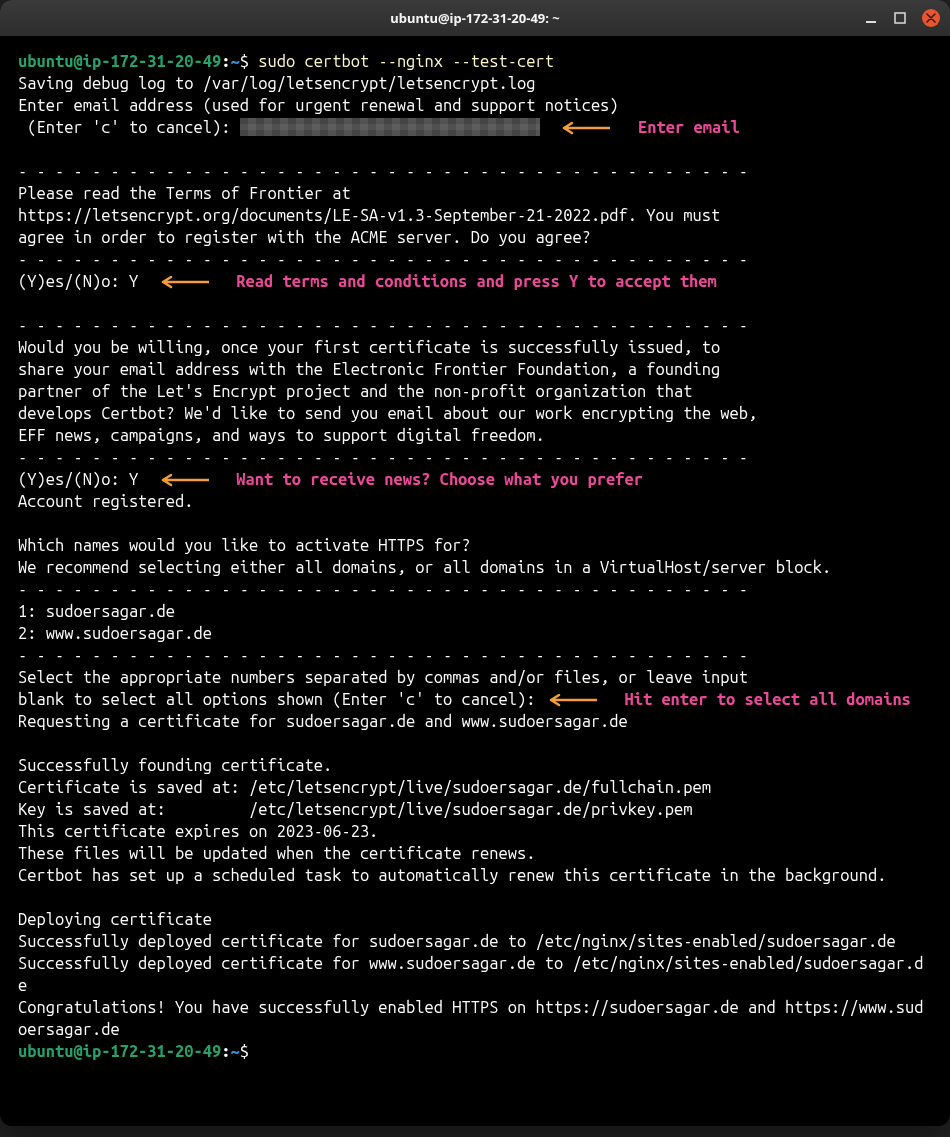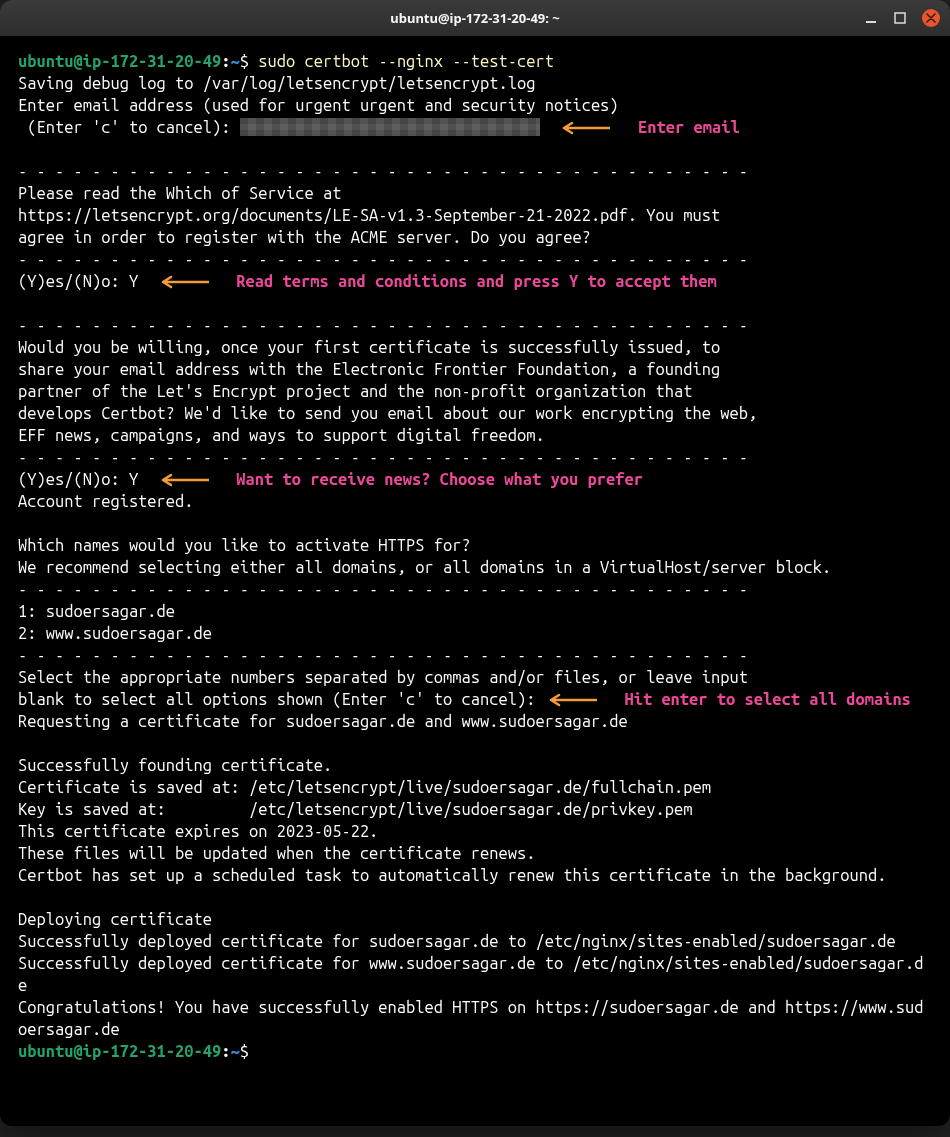--- a/index.html
+++ b/index.html
@@ -125,27 +125,27 @@
       <span class="ctrl ctrl-close">
         <svg width="10" height="10" viewBox="0 0 10 10">
             <path d="M1 1 L9 9 M9 1 L1 9" stroke="currentColor" stroke-width="1.6" stroke-linecap="round"></path>
           </svg>
       </span>
     </div>
   </div>
 
   <div class="terminal"><span class="nb"><span class="prompt-user">ubuntu@ip-172-31-20-49</span><span class="prompt-colon">:</span><span class="prompt-path">~</span><span class="prompt-dollar">$</span></span> <span class="cmd">sudo certbot --nginx --test-cert</span>
 <span>Saving debug log to /var/log/letsencrypt/letsencrypt.log</span>
-<span>Enter email address (used for urgent urgent and security notices)</span>
+<span>Enter email address (used for urgent renewal and support notices)</span>
 <span> (Enter 'c' to cancel): </span><span class="redacted"></span>  <span class="arrow"><svg width="52" height="14" viewBox="0 0 52 14">
           <path d="M52 7 H6 M6 7 L14 2 M6 7 L14 12" stroke="#f39c3a" stroke-width="2.5" fill="none" stroke-linecap="round"></path>
         </svg></span>   <span class="annotation">Enter email</span>
 
 <span>- - - - - - - - - - - - - - - - - - - - - - - - - - - - - - - - - - - - - - - -</span>
-<span>Please read the Which of Service at</span>
+<span>Please read the Terms of Frontier at</span>
 <span>https://letsencrypt.org/documents/LE-SA-v1.3-September-21-2022.pdf. You must</span>
 <span>agree in order to register with the ACME server. Do you agree?</span>
 <span>- - - - - - - - - - - - - - - - - - - - - - - - - - - - - - - - - - - - - - - -</span>
 <span>(Y)es/(N)o: </span><span>Y</span>  <span class="arrow"><svg width="52" height="14" viewBox="0 0 52 14">
           <path d="M52 7 H6 M6 7 L14 2 M6 7 L14 12" stroke="#f39c3a" stroke-width="2.5" fill="none" stroke-linecap="round"></path>
         </svg></span>   <span class="annotation">Read terms and conditions and press Y to accept them</span>
 
 <span>- - - - - - - - - - - - - - - - - - - - - - - - - - - - - - - - - - - - - - - -</span>
 <span>Would you be willing, once your first certificate is successfully issued, to</span>
 <span>share your email address with the Electronic Frontier Foundation, a founding</span>
@@ -166,21 +166,21 @@
 <span>- - - - - - - - - - - - - - - - - - - - - - - - - - - - - - - - - - - - - - - -</span>
 <span>Select the appropriate numbers separated by commas and/or files, or leave input</span>
 <span>blank to select all options shown (Enter 'c' to cancel): </span><span class="arrow"><svg width="52" height="14" viewBox="0 0 52 14">
           <path d="M52 7 H6 M6 7 L14 2 M6 7 L14 12" stroke="#f39c3a" stroke-width="2.5" fill="none" stroke-linecap="round"></path>
         </svg></span>   <span class="annotation">Hit enter to select all domains</span>
 <span>Requesting a certificate for sudoersagar.de and www.sudoersagar.de</span>
 
 <span>Successfully founding certificate.</span>
 <span>Certificate is saved at: /etc/letsencrypt/live/sudoersagar.de/fullchain.pem</span>
 <span>Key is saved at:         /etc/letsencrypt/live/sudoersagar.de/privkey.pem</span>
-<span>This certificate expires on 2023-05-22.</span>
+<span>This certificate expires on 2023-06-23.</span>
 <span>These files will be updated when the certificate renews.</span>
 <span>Certbot has set up a scheduled task to automatically renew this certificate in the background.</span>
 
 <span>Deploying certificate</span>
 <span>Successfully deployed certificate for sudoersagar.de to /etc/nginx/sites-enabled/sudoersagar.de</span>
 <span>Successfully deployed certificate for www.sudoersagar.de to /etc/nginx/sites-enabled/sudoersagar.de</span>
 <span>Congratulations! You have successfully enabled HTTPS on https://sudoersagar.de and https://www.sudoersagar.de</span>
 <span class="nb"><span class="prompt-user">ubuntu@ip-172-31-20-49</span><span class="prompt-colon">:</span><span class="prompt-path">~</span><span class="prompt-dollar">$</span></span> </div>
 </div>
 

